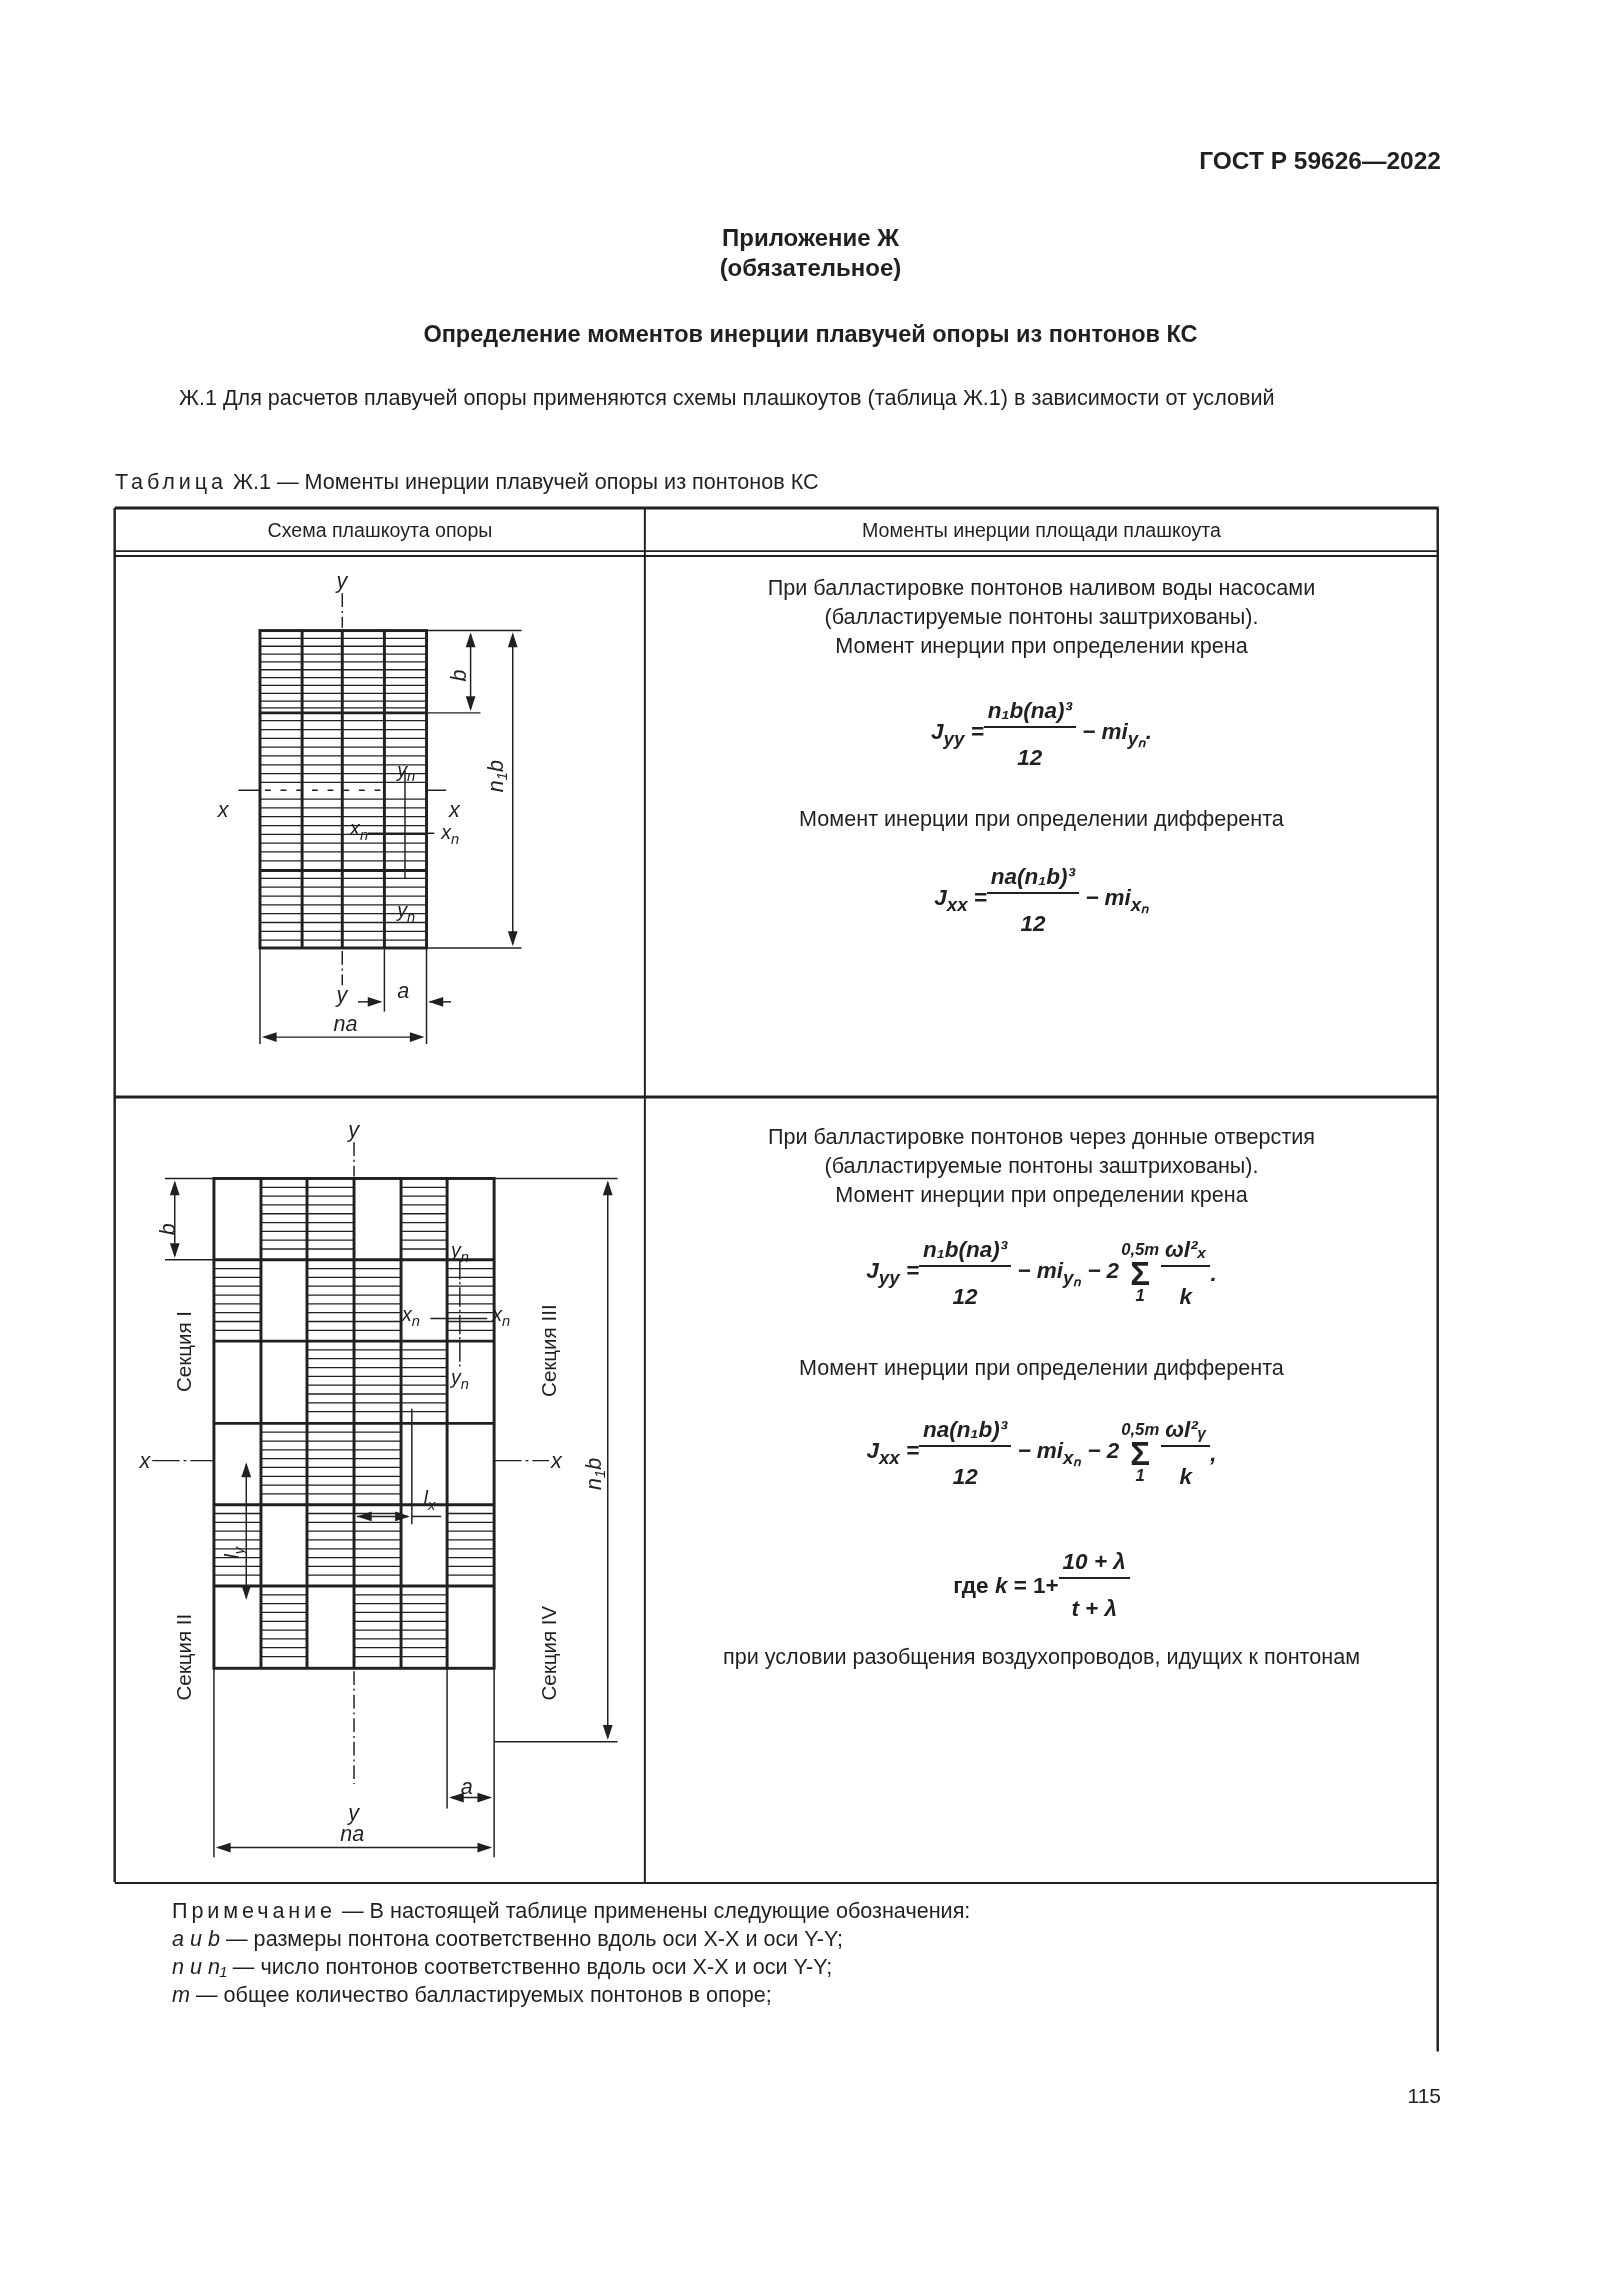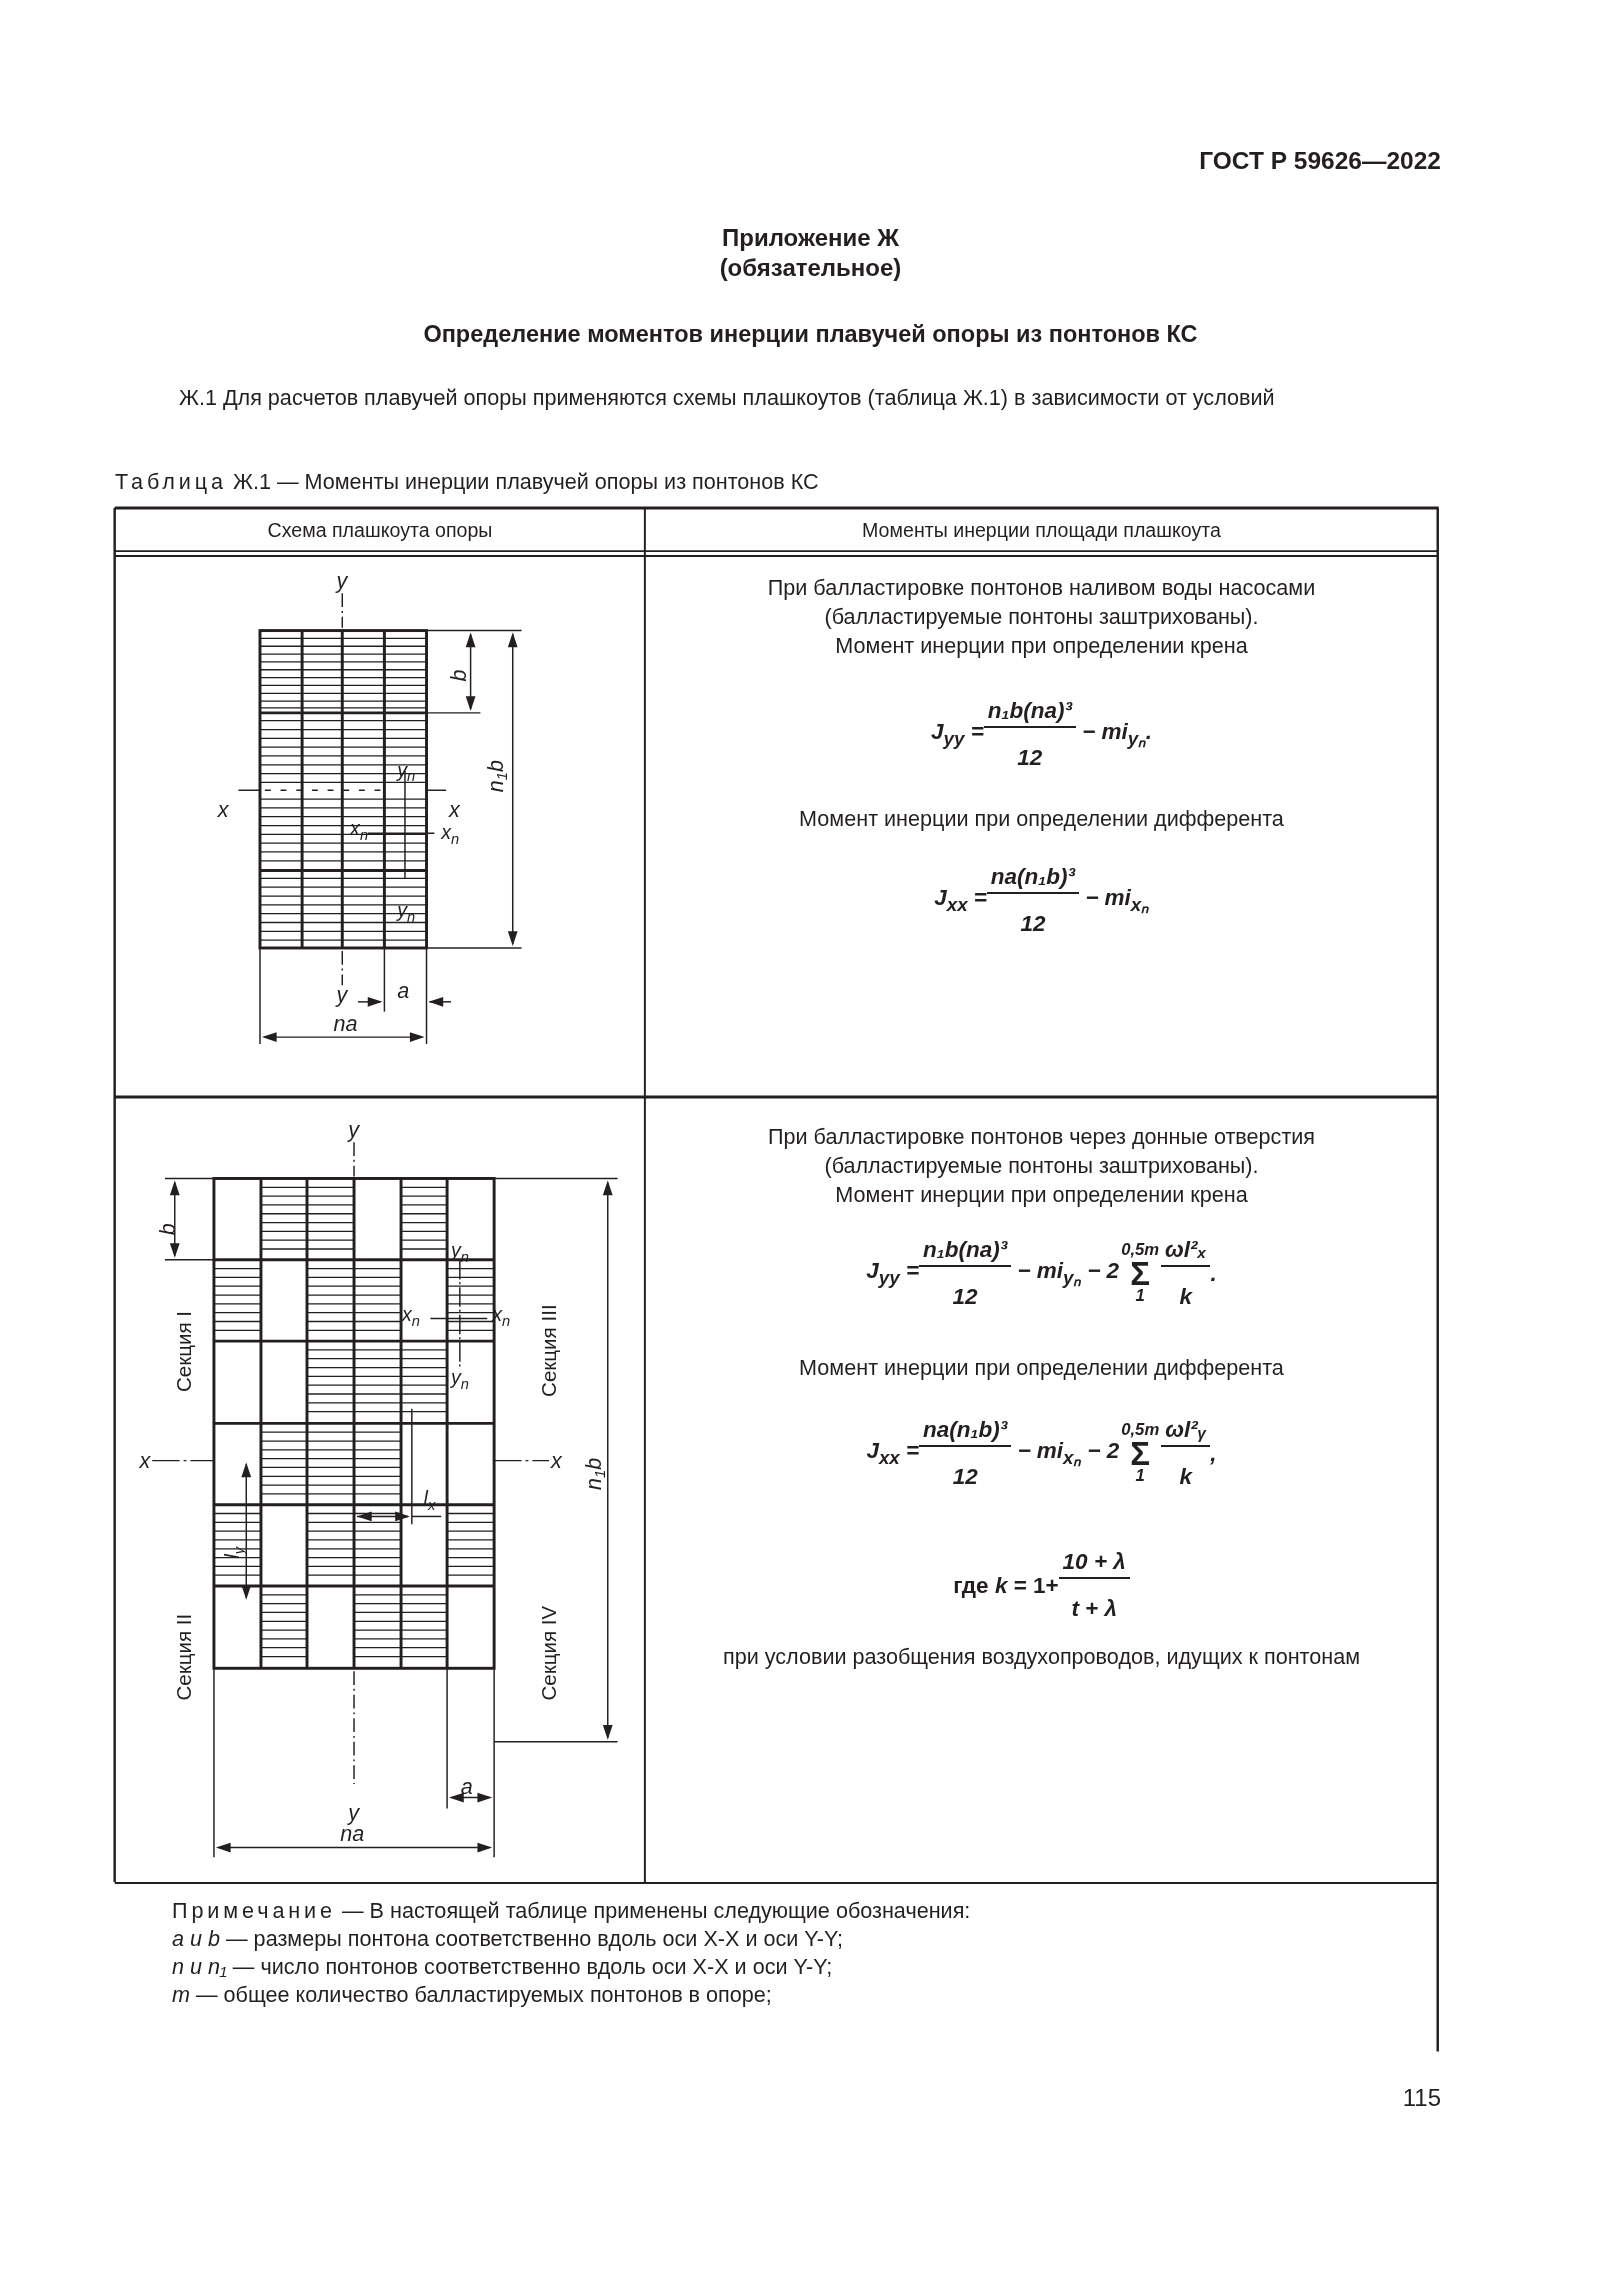--- a/index.html
+++ b/index.html
@@ -12,21 +12,21 @@
   .title { left: 0; width: 1621px; text-align: center; font-size: 23.5px; font-weight: bold; }
   .para { left: 115px; width: 1325px; font-size: 21.6px; line-height: 31px; }
   .para .indent { display: inline-block; width: 64px; }
   .caption { left: 115px; font-size: 21.6px; }
   .spaced { letter-spacing: 3.9px; }
   .hdr-cell { font-size: 19.6px; text-align: center; }
   .cell-text { font-size: 21.6px; line-height: 29px; text-align: center; }
   .formula { font-family: "Liberation Sans", sans-serif; font-weight: bold; font-style: italic; font-size: 22.5px; }
   .note { left: 172px; font-size: 21.6px; line-height: 28px; }
   .note i { font-style: italic; }
-  .page-num { left: 1372px; top: 2084px; width: 69px; text-align: right; font-size: 24px; }
+  .page-num { left: 1372px; top: 2084px; width: 69px; text-align: right; font-size: 21px; }
   svg text { font-family: "Liberation Sans", sans-serif; fill: #231f20; }
   .frac { display: inline-block; vertical-align: middle; text-align: center; }
   .frac .num { display: block; border-bottom: 2.5px solid #231f20; padding: 0 3.9px 2px 3.9px; }
   .frac .den { display: block; padding-top: 17px; }
   .fl { display: flex; align-items: center; justify-content: center; }
   .sum { display: inline-flex; flex-direction: column; align-items: center; line-height: 1; margin: 0 2px; }
   .sum .lim { font-size: 16.7px; }
   .sum .sig { font-size: 33px; font-style: normal; line-height: 29px; }
 </style>
 </head>

